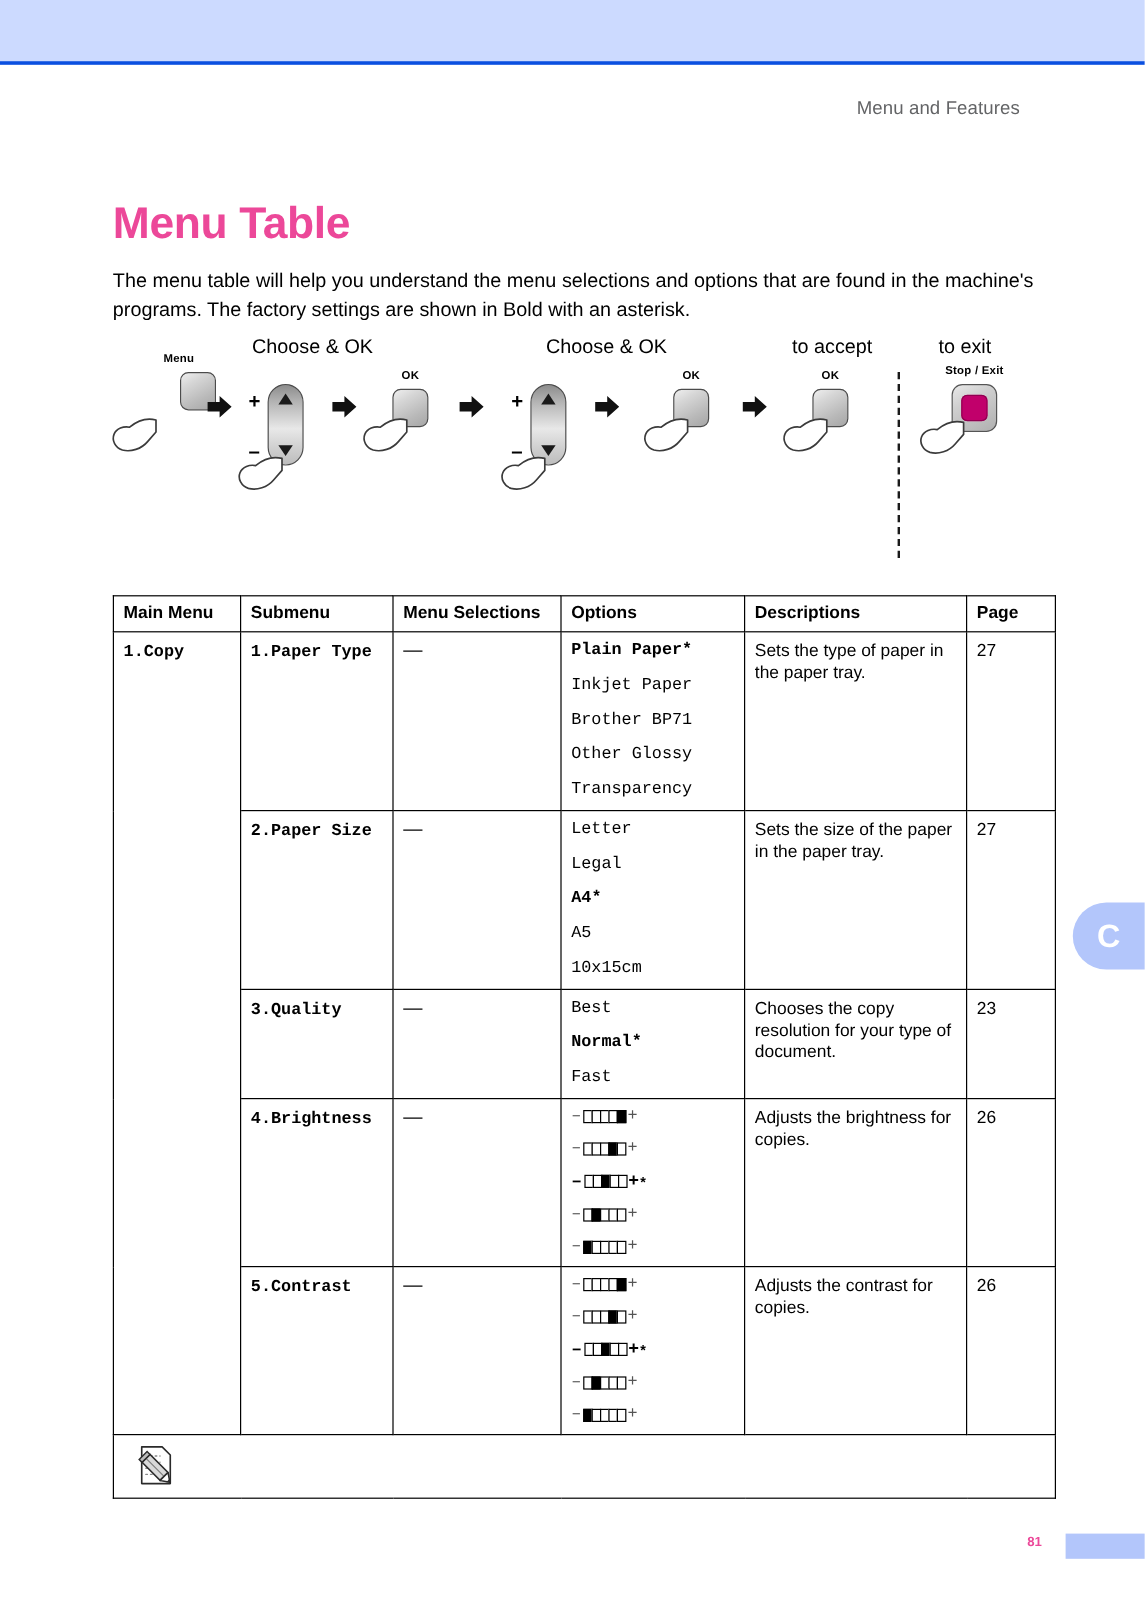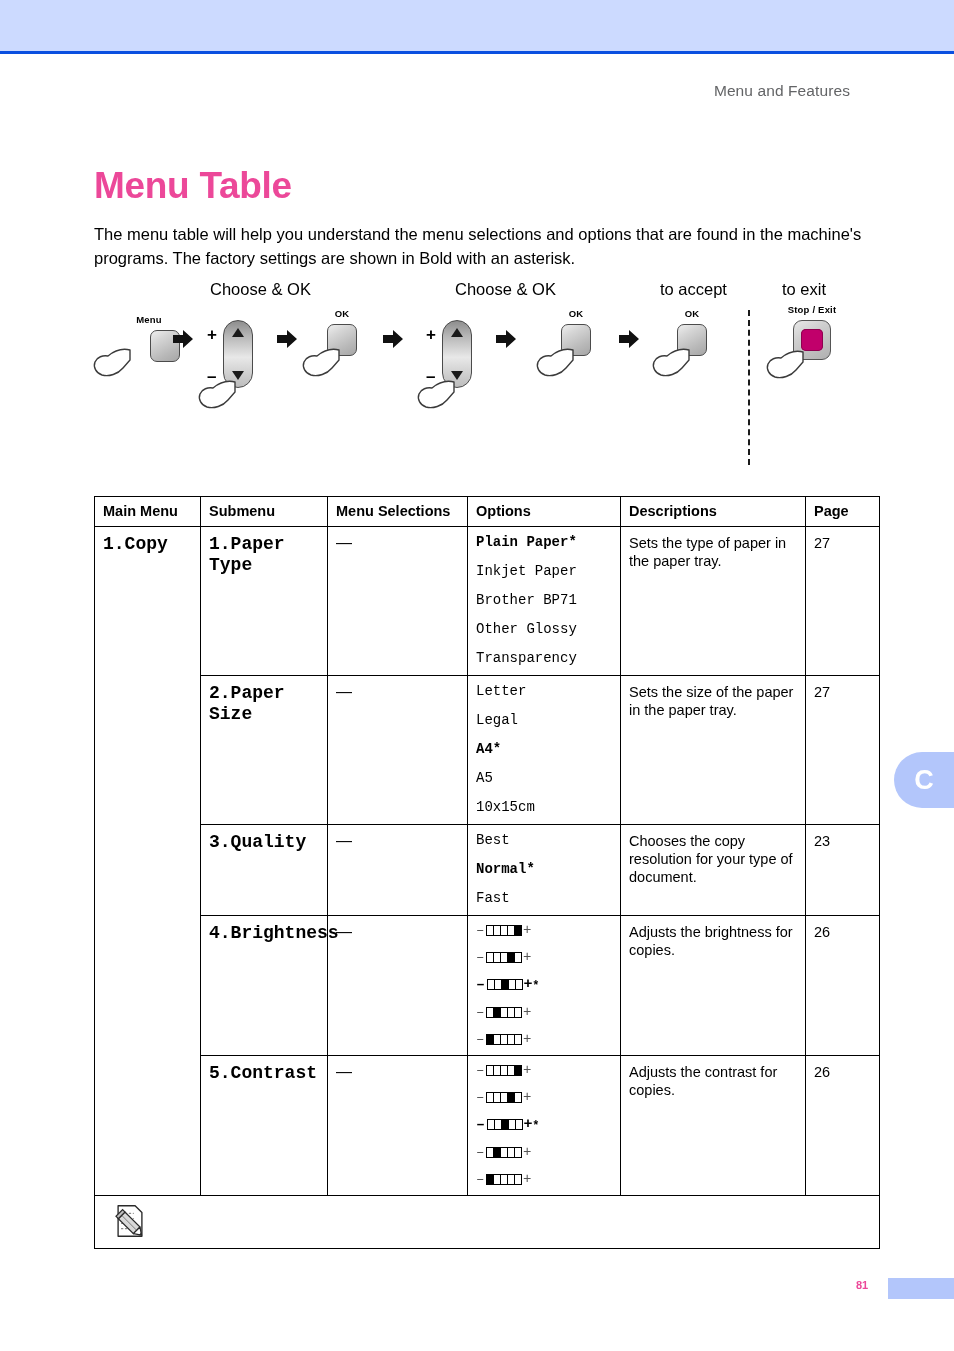--- a/index.html
+++ b/index.html
@@ -79,21 +79,21 @@
   }
   .menu-table th{
     font-size:14.5px;font-weight:bold;text-align:left;padding:6px 8px 7px 8px;
   }
   .col-main{width:106px;}
   .col-sub{width:127px;}
   .col-sel{width:140px;}
   .col-opt{width:153px;}
   .col-desc{width:185px;}
   .col-page{width:74px;}
-  .mono{font-family:"Liberation Mono",monospace;font-size:18px;line-height:1.15;}
+  .mono{font-family:"Liberation Mono",monospace;font-size:14px;line-height:1.15;}
   .mono.b{font-weight:bold;}
   .sans{font-size:14.5px;line-height:18px;}
   .opt-list .opt{
     font-family:"Liberation Mono",monospace;font-size:14px;
     color:#000000;margin-bottom:13px;white-space:nowrap;
   }
   .opt-list .opt:last-child{margin-bottom:0;}
   .opt-list .opt.default{color:#000;font-weight:bold;}
   .dash{font-size:16px;line-height:1;color:#000;}
   
@@ -135,21 +135,21 @@
 <h1 class="page-title">Menu Table</h1>
 <p class="intro">The menu table will help you understand the menu selections and options that are found in the machine's programs. The factory settings are shown in Bold with an asterisk.</p>
 
 <div class="diagram">
 
   <div class="dg-label" style="left:116px;top:10px;">Choose &amp; OK</div>
   <div class="dg-label" style="left:361px;top:10px;">Choose &amp; OK</div>
   <div class="dg-label" style="left:566px;top:10px;">to accept</div>
   <div class="dg-label" style="left:688px;top:10px;">to exit</div>
 
-  <div class="keycap" style="left:24px;top:60px;padding-left:32px;">
+  <div class="keycap" style="left:24px;top:40px;padding-left:32px;">
     <div class="kc-caption">Menu</div>
     <div class="kc-btn"></div>
   </div>
   <div class="hand" style="left:-2px;top:76px;">
     <svg viewBox="0 0 40 34" width="40" height="34">
       <path d="M38 4 C30 2 22 5 16 10 C11 9 5 11 3 16 C1 21 4 27 10 29 C17 31 26 28 31 22 L38 14 Z" fill="#ffffff" stroke="#3b3b3b" stroke-width="1.4" stroke-linejoin="round"></path>
     </svg>
   </div>
 
   <div class="arrow" style="left:78px;top:58px;">

